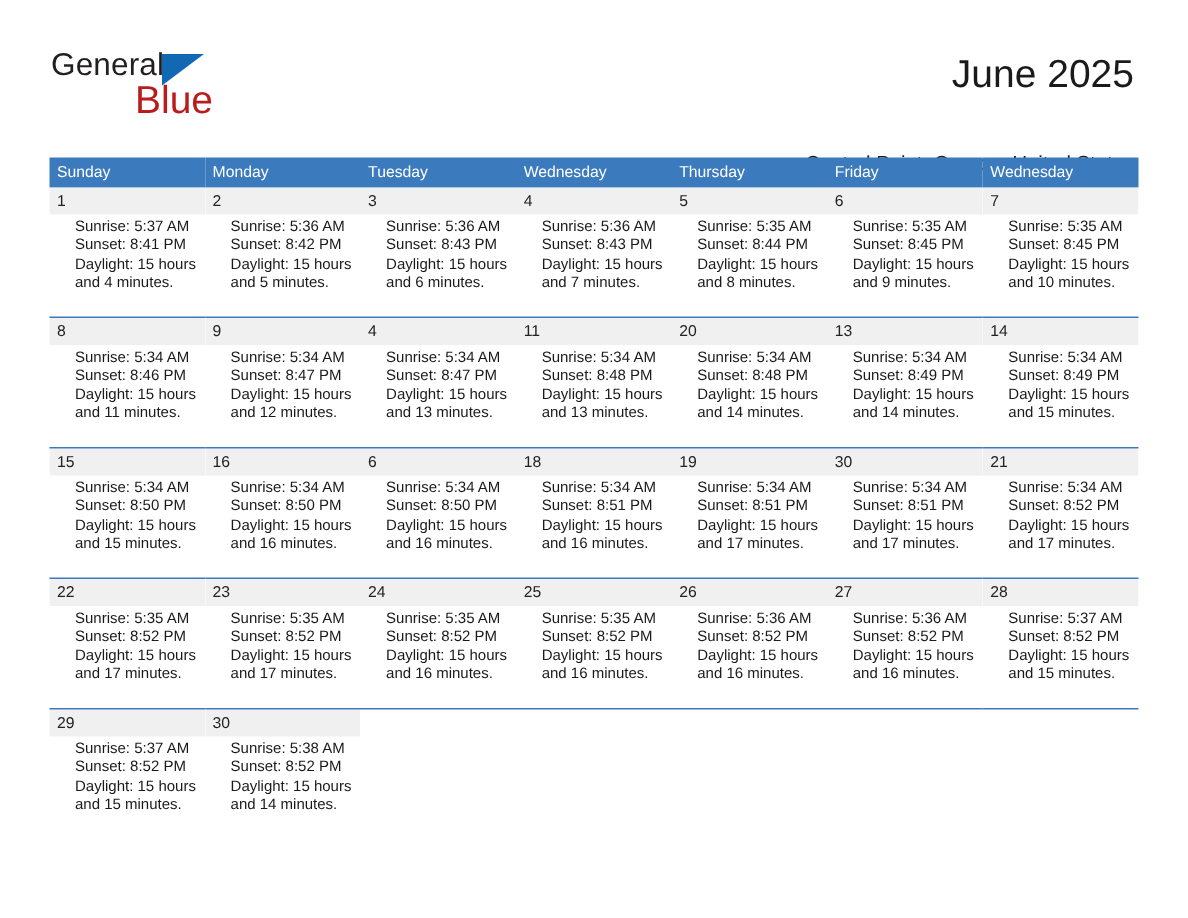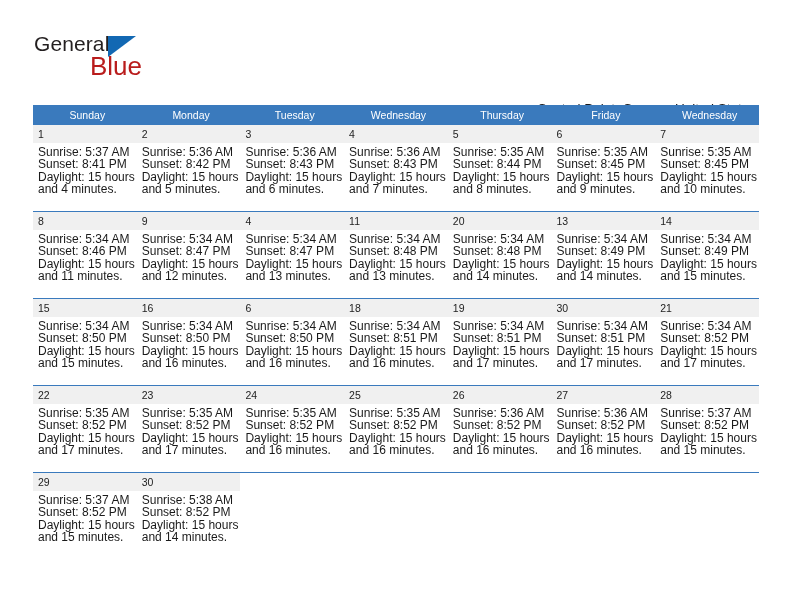--- a/index.html
+++ b/index.html
@@ -90,21 +90,21 @@
     top: 105px;
     width: 726px;
     border-collapse: collapse;
     table-layout: fixed;
   }
   .cal th {
     background: #3a7abd;
     color: #ffffff;
     font-size: 10.5px;
     font-weight: normal;
-    text-align: center;
+    text-align: left;
     padding: 4px 0 4px 5px;
     height: 12px;
     border: none;
   }
   .cal td {
     vertical-align: top;
     padding: 0;
     width: 103.7px;
     border: none;
     border-top: 1px solid #3a7abd;
@@ -119,23 +119,24 @@
     padding: 3px 0 3px 5px;
     line-height: 12px;
     min-height: 12px;
   }
   .daynum.empty {
     background: transparent;
     color: transparent;
   }
   .info {
     padding: 3px 4px 0 5px;
-    font-size: 12px;
+    font-size: 10px;
     line-height: 12.4px;
     color: #1a1a1a;
+    margin-left: 12px;
   }
   .info div {
     white-space: nowrap;
   }
   .cell-inner {
     height: 86px;
     overflow: hidden;
   }
   .cell-empty .cell-inner {
     height: 86px;
@@ -147,20 +148,21 @@
 <div class="page">
 
   <div class="top">
 
     <div class="logo">
       <span class="logo-general">General</span>
       <span class="logo-tri"></span>
       <span class="logo-blue">Blue</span>
     </div>
 
+    <div class="title">June 2025</div>
     <div class="subtitle">Central Point, Oregon, United States</div>
   </div>
 
   <table class="cal">
     <thead>
       <tr>
         <th>Sunday</th>
         <th>Monday</th>
         <th>Tuesday</th>
         <th>Wednesday</th>

